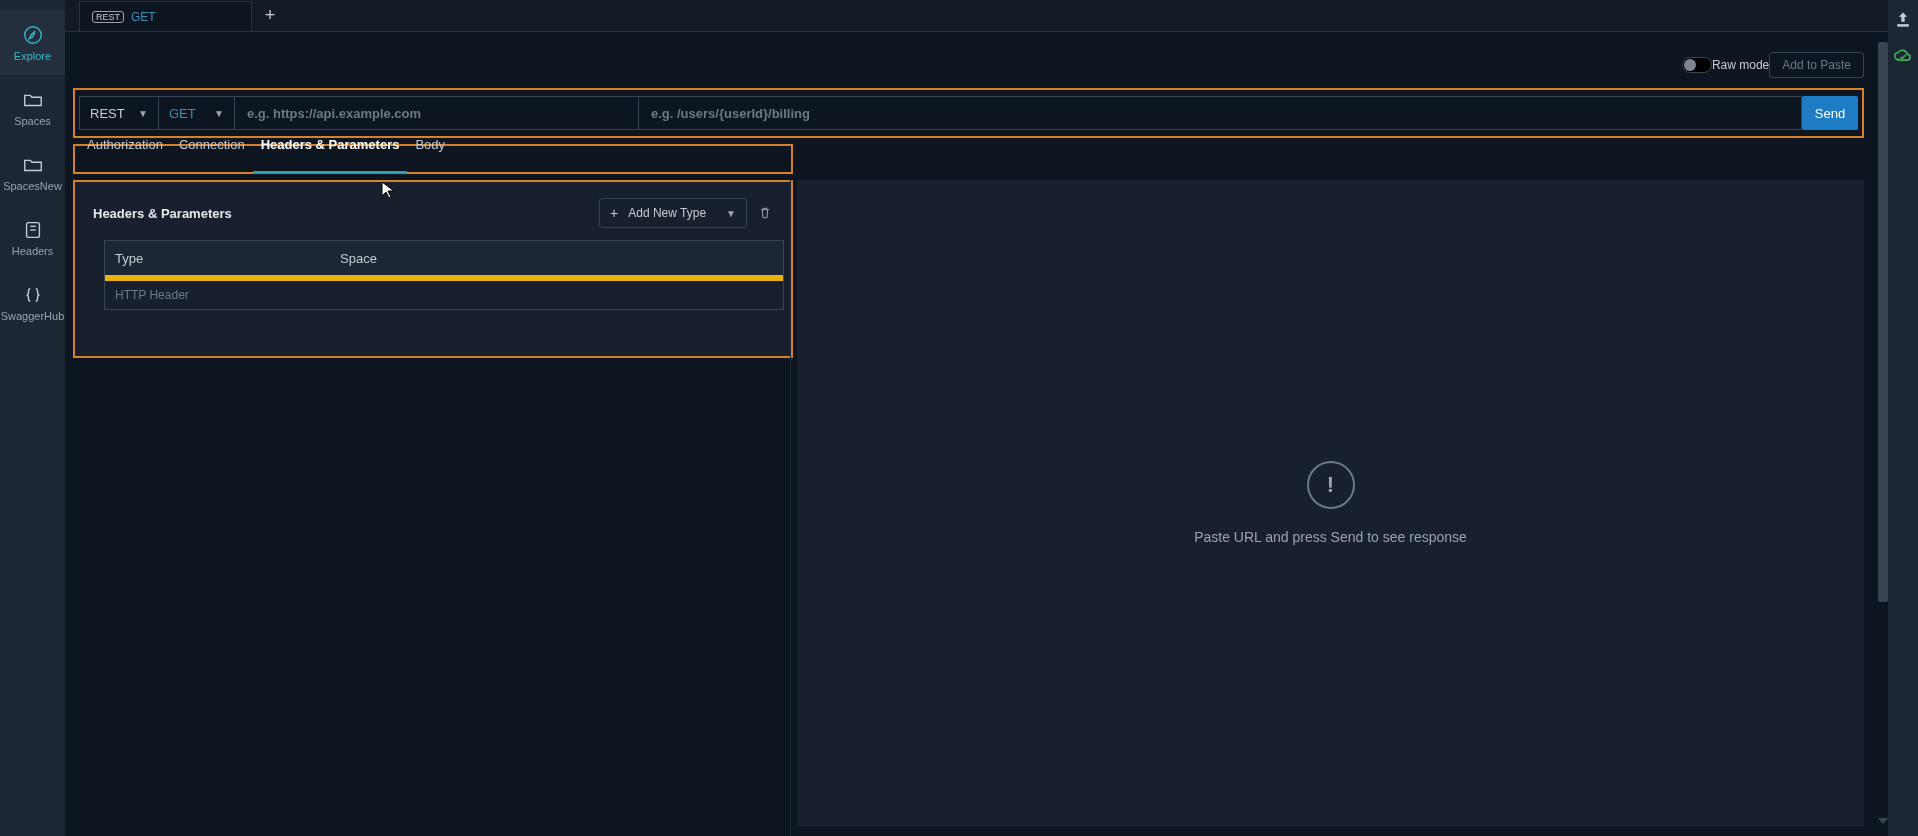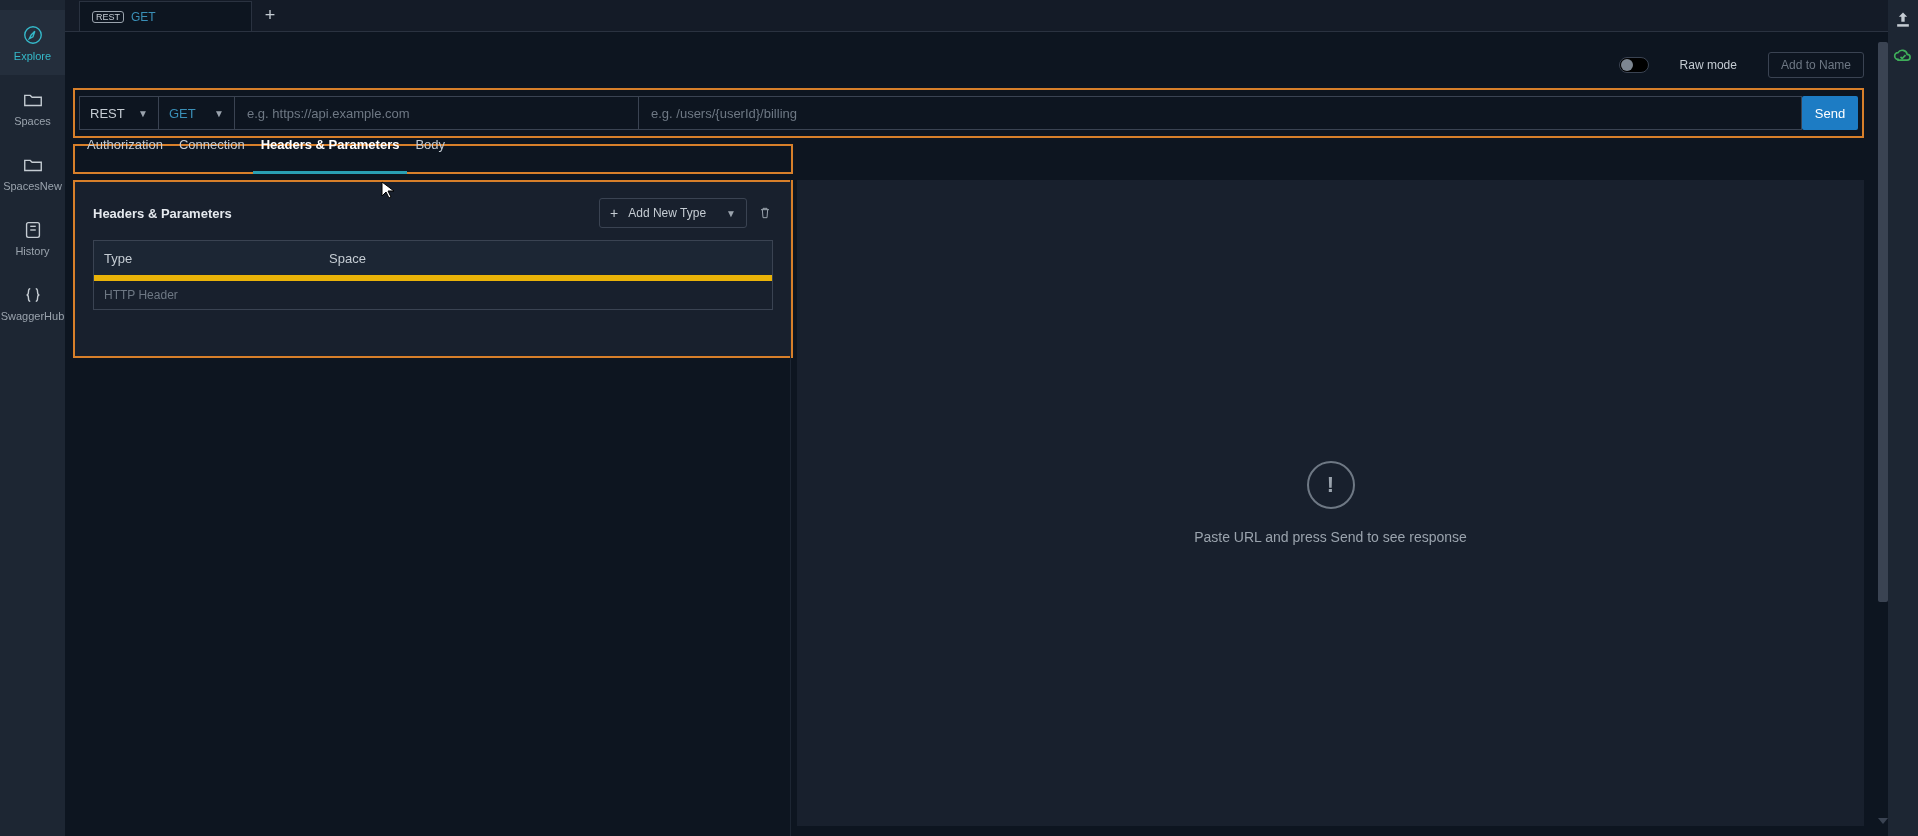--- a/index.html
+++ b/index.html
@@ -77,21 +77,21 @@
     position:absolute; right:0; top:0; width:10px; height:560px;
     background:#3a4352; border-radius:2px;
   }
   .scroll-arrows { position:absolute; right:0; width:10px; height:10px; display:flex; align-items:center; justify-content:center;}
   .arrow-up { top:0; border-left:5px solid transparent;border-right:5px solid transparent;border-bottom:6px solid #3a4352;width:0;height:0;}
   .arrow-down { bottom:0; border-left:5px solid transparent;border-right:5px solid transparent;border-top:6px solid #3a4352;width:0;height:0;}
 
   
   .header-row {
     position:absolute; top: 18px; right: 24px; height: 30px;
-    display:flex; align-items:center; gap: 31px;
+    display:flex; align-items:center; gap: 0;
     font-size: 12px;
   }
   .toggle {
     width: 30px; height: 16px; background:#000; border-radius: 10px; position:relative;
     border:1px solid #3a4352;
   }
   .toggle::after {
     content:""; position:absolute; left:1px; top:1px; width:12px; height:12px;
     background:#7d8691; border-radius:50%;
   }
@@ -109,21 +109,21 @@
   .proto-dd, .method-dd {
     height: 34px; border:1px solid #3a4352;
     display:flex; align-items:center; justify-content:space-between;
     padding: 0 10px; font-size:13px; background:transparent;
   }
   .proto-dd { width:80px; color:#c5ccd3; }
   .method-dd { width:76px; color:#3a8fb7; border-left:none;}
   .dd-chevron { font-size:10px; color:#9aa3ad; margin-left:auto;}
   .url-input, .path-input {
     height:34px; background:transparent; border:1px solid #3a4352; border-left:none;
-    color:#c5ccd3; font-size:13px; padding:0 12px;
+    color:#c5ccd3; font-size:13px; padding:0 12px;font-weight:bold;
   }
   .url-input::placeholder, .path-input::placeholder { color:#6e7884; }
   .url-input { width:404px; }
   .path-input { flex:1; }
   .send-btn {
     margin-left:0; width:56px; height:34px;
     background:#1d7cc4; color:#fff; border:none; border-radius:2px;
     font-size:13px; cursor:pointer;
   }
 
@@ -158,21 +158,21 @@
   .add-type-btn {
     display:flex; align-items:center; gap:10px;
     border:1px solid #3a4352; border-radius:3px; background:transparent;
     color:#c5ccd3; font-size:12px; height:30px; padding:0 10px; cursor:pointer;
   }
   .add-type-btn .plus { font-size:14px; }
   .add-type-btn .chev { font-size:10px; color:#9aa3ad; margin-left:10px;}
   .trash { width:16px; height:16px; stroke:#9aa3ad; fill:none; stroke-width:1.5; cursor:pointer;}
 
   .hp-table {
-    border:1px solid #3a4352; width:100%;
+    border:1px solid #3a4352; width:100%;margin-left:11px;
   }
   .hp-thead {
     display:grid; grid-template-columns: 225px 225px 1fr;
     background:#1c2634; font-size:13px; height:34px;
   }
   .hp-thead > div { display:flex; align-items:center; padding:0 10px; color:#c5ccd3;}
   .hp-row {
     display:grid; grid-template-columns: 225px 225px 1fr;
     height:34px; border-top:6px solid #eab308;
   }
@@ -224,21 +224,21 @@
         <path d="M3 7h6l2 2h10v9H3z"></path>
       </svg>
     <span>SpacesNew</span>
   </div>
   <div class="rail-item">
     <svg viewBox="0 0 24 24">
         <rect x="5" y="4" width="14" height="16" rx="2"></rect>
         <line x1="9" y1="8" x2="15" y2="8"></line>
         <line x1="9" y1="12" x2="15" y2="12"></line>
       </svg>
-    <span>History</span>
+    <span>Headers</span>
   </div>
   <div class="rail-item">
     <svg viewBox="0 0 24 24">
         <path d="M9 5c-2 0-2 2-2 4s-1 3-2 3c1 0 2 1 2 3s0 4 2 4"></path>
         <path d="M15 5c2 0 2 2 2 4s1 3 2 3c-1 0-2 1-2 3s0 4-2 4"></path>
       </svg>
     <span>SwaggerHub</span>
   </div>
 </div>
 
@@ -270,21 +270,21 @@
       </div>
     <div class="scroll-thumb"></div>
     <div class="scroll-arrows" style="bottom:0;top:auto;">
         <div class="arrow-down"></div>
       </div>
   </div>
 
   <div class="header-row">
     <div class="toggle"></div>
     <span>Raw mode</span>
-    <button class="add-to-space-btn">Add to Name</button>
+    <button class="add-to-space-btn">Add to Paste</button>
   </div>
 
   <div class="request-row">
     <div class="proto-dd">
       <span>REST</span>
       <span class="dd-chevron">▼</span>
     </div>
     <div class="method-dd">
       <span>GET</span>
       <span class="dd-chevron">▼</span>

